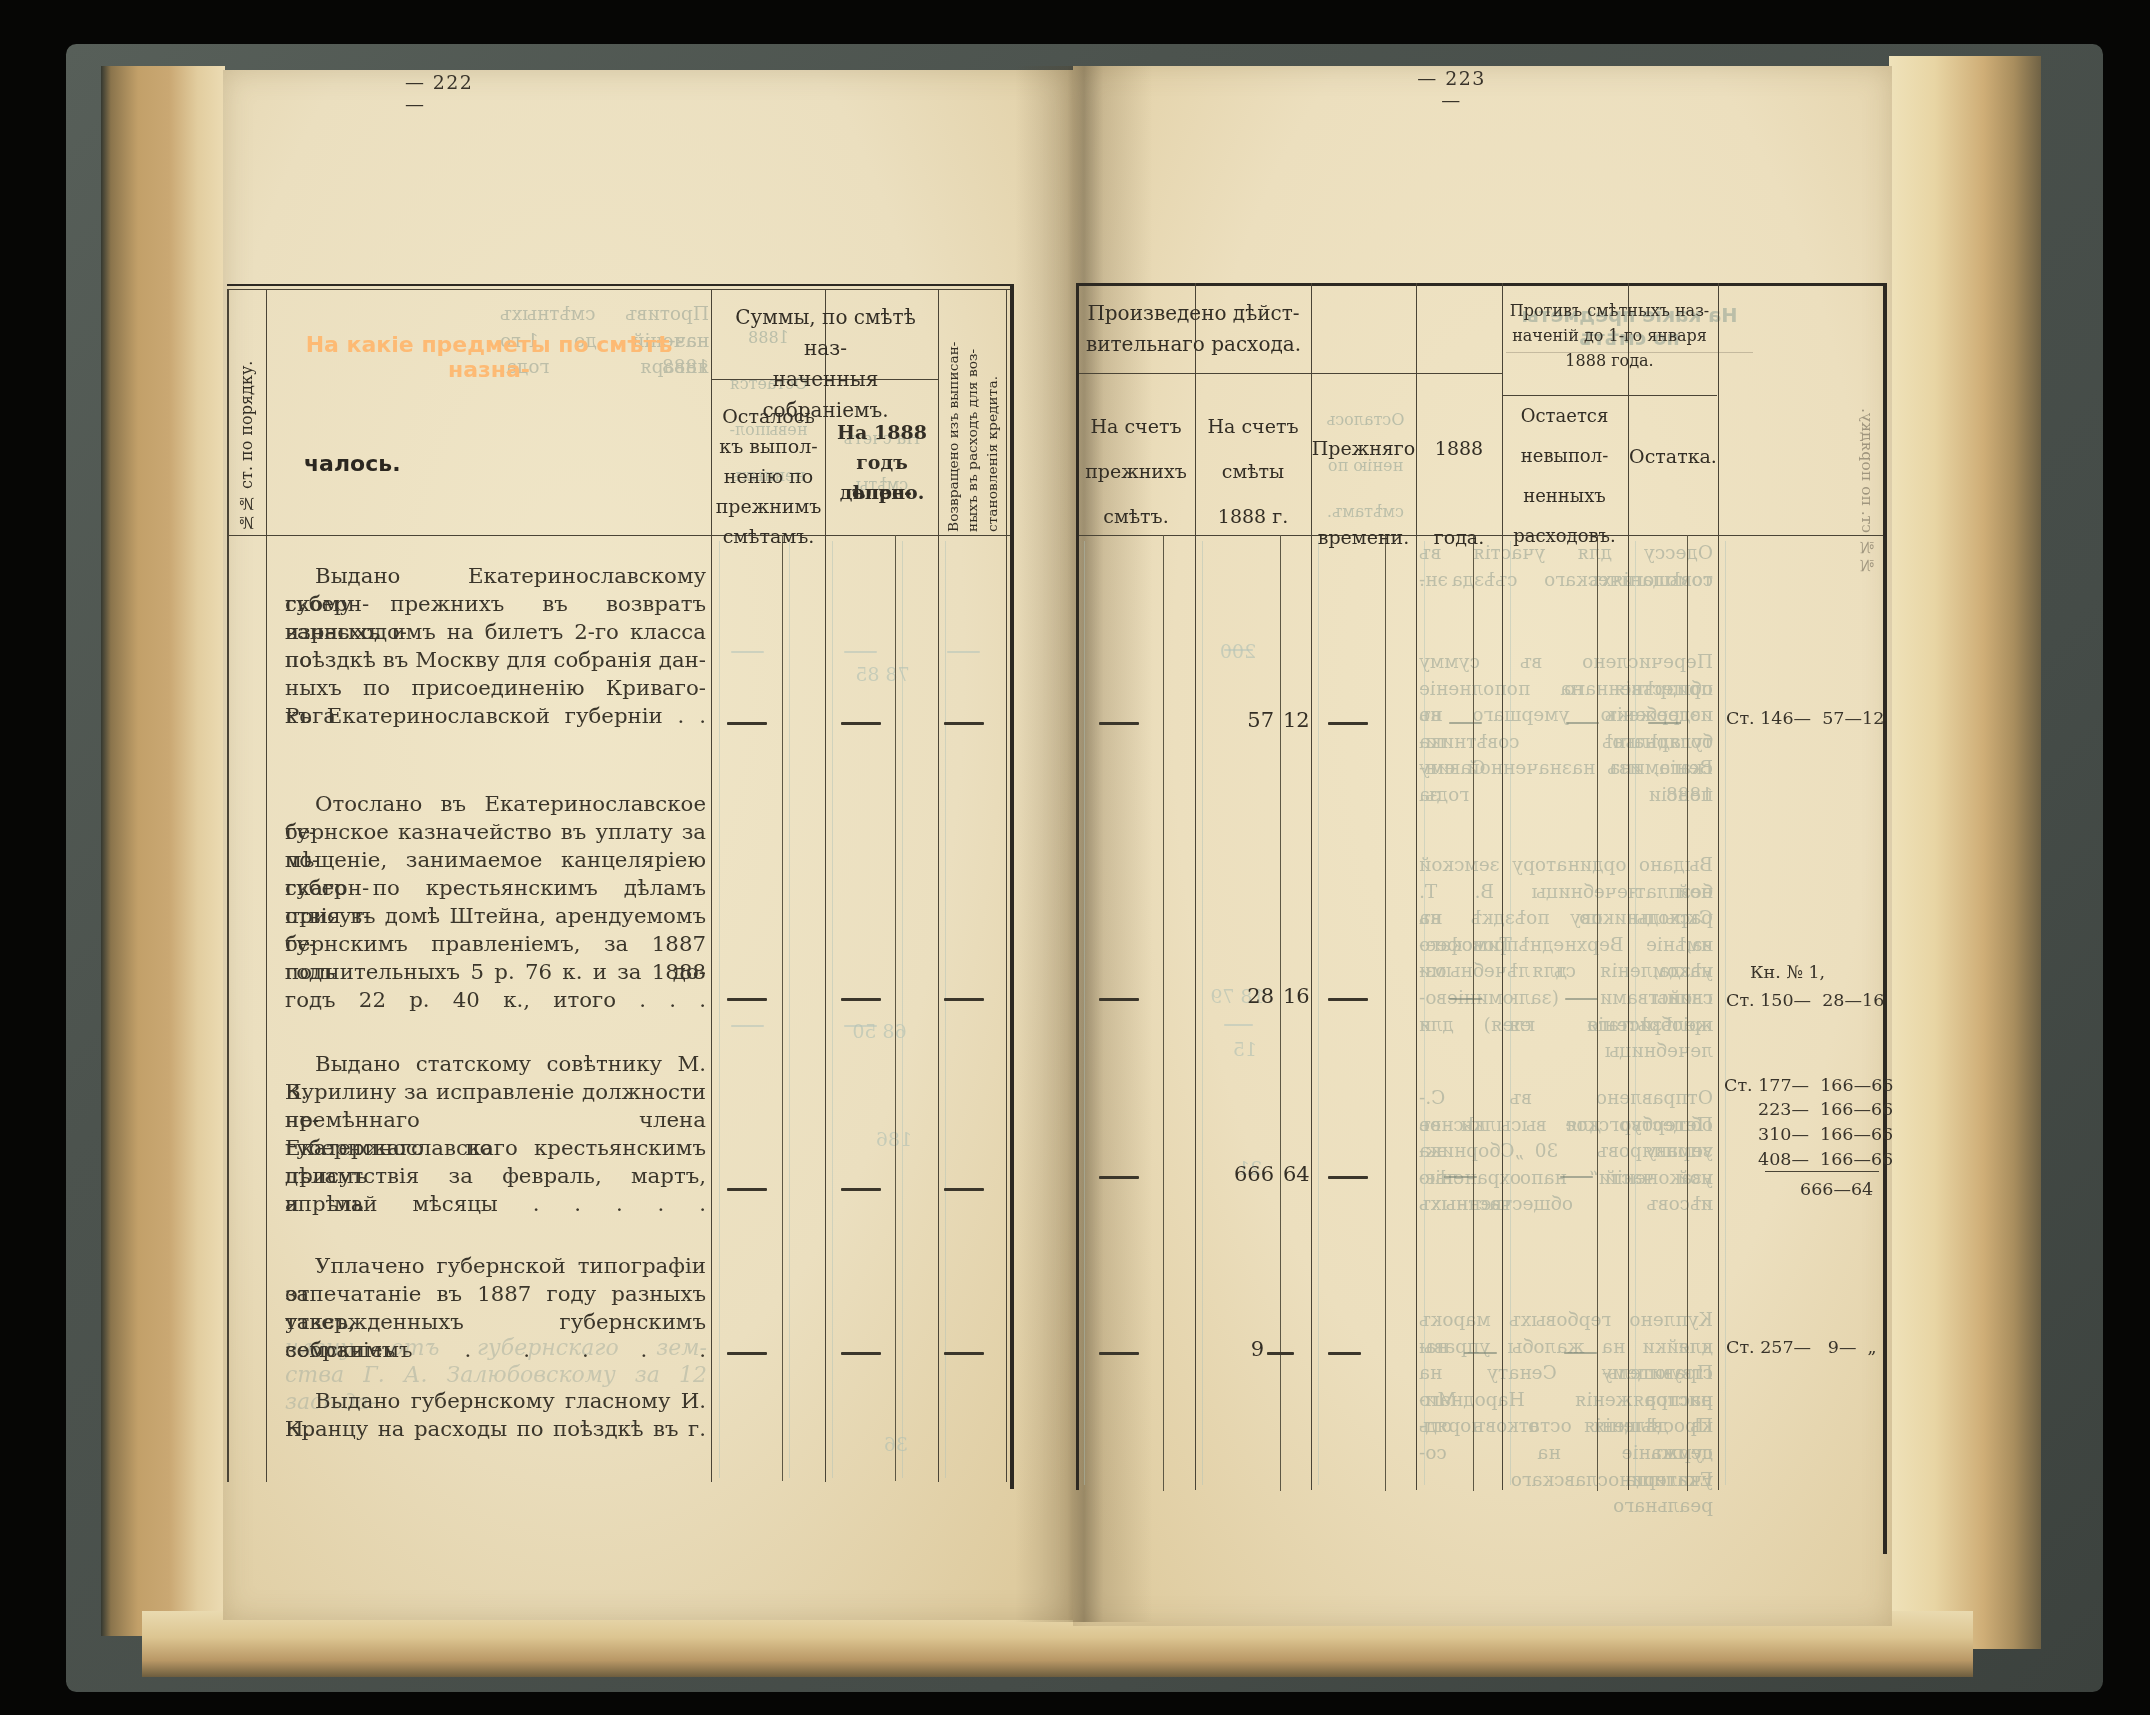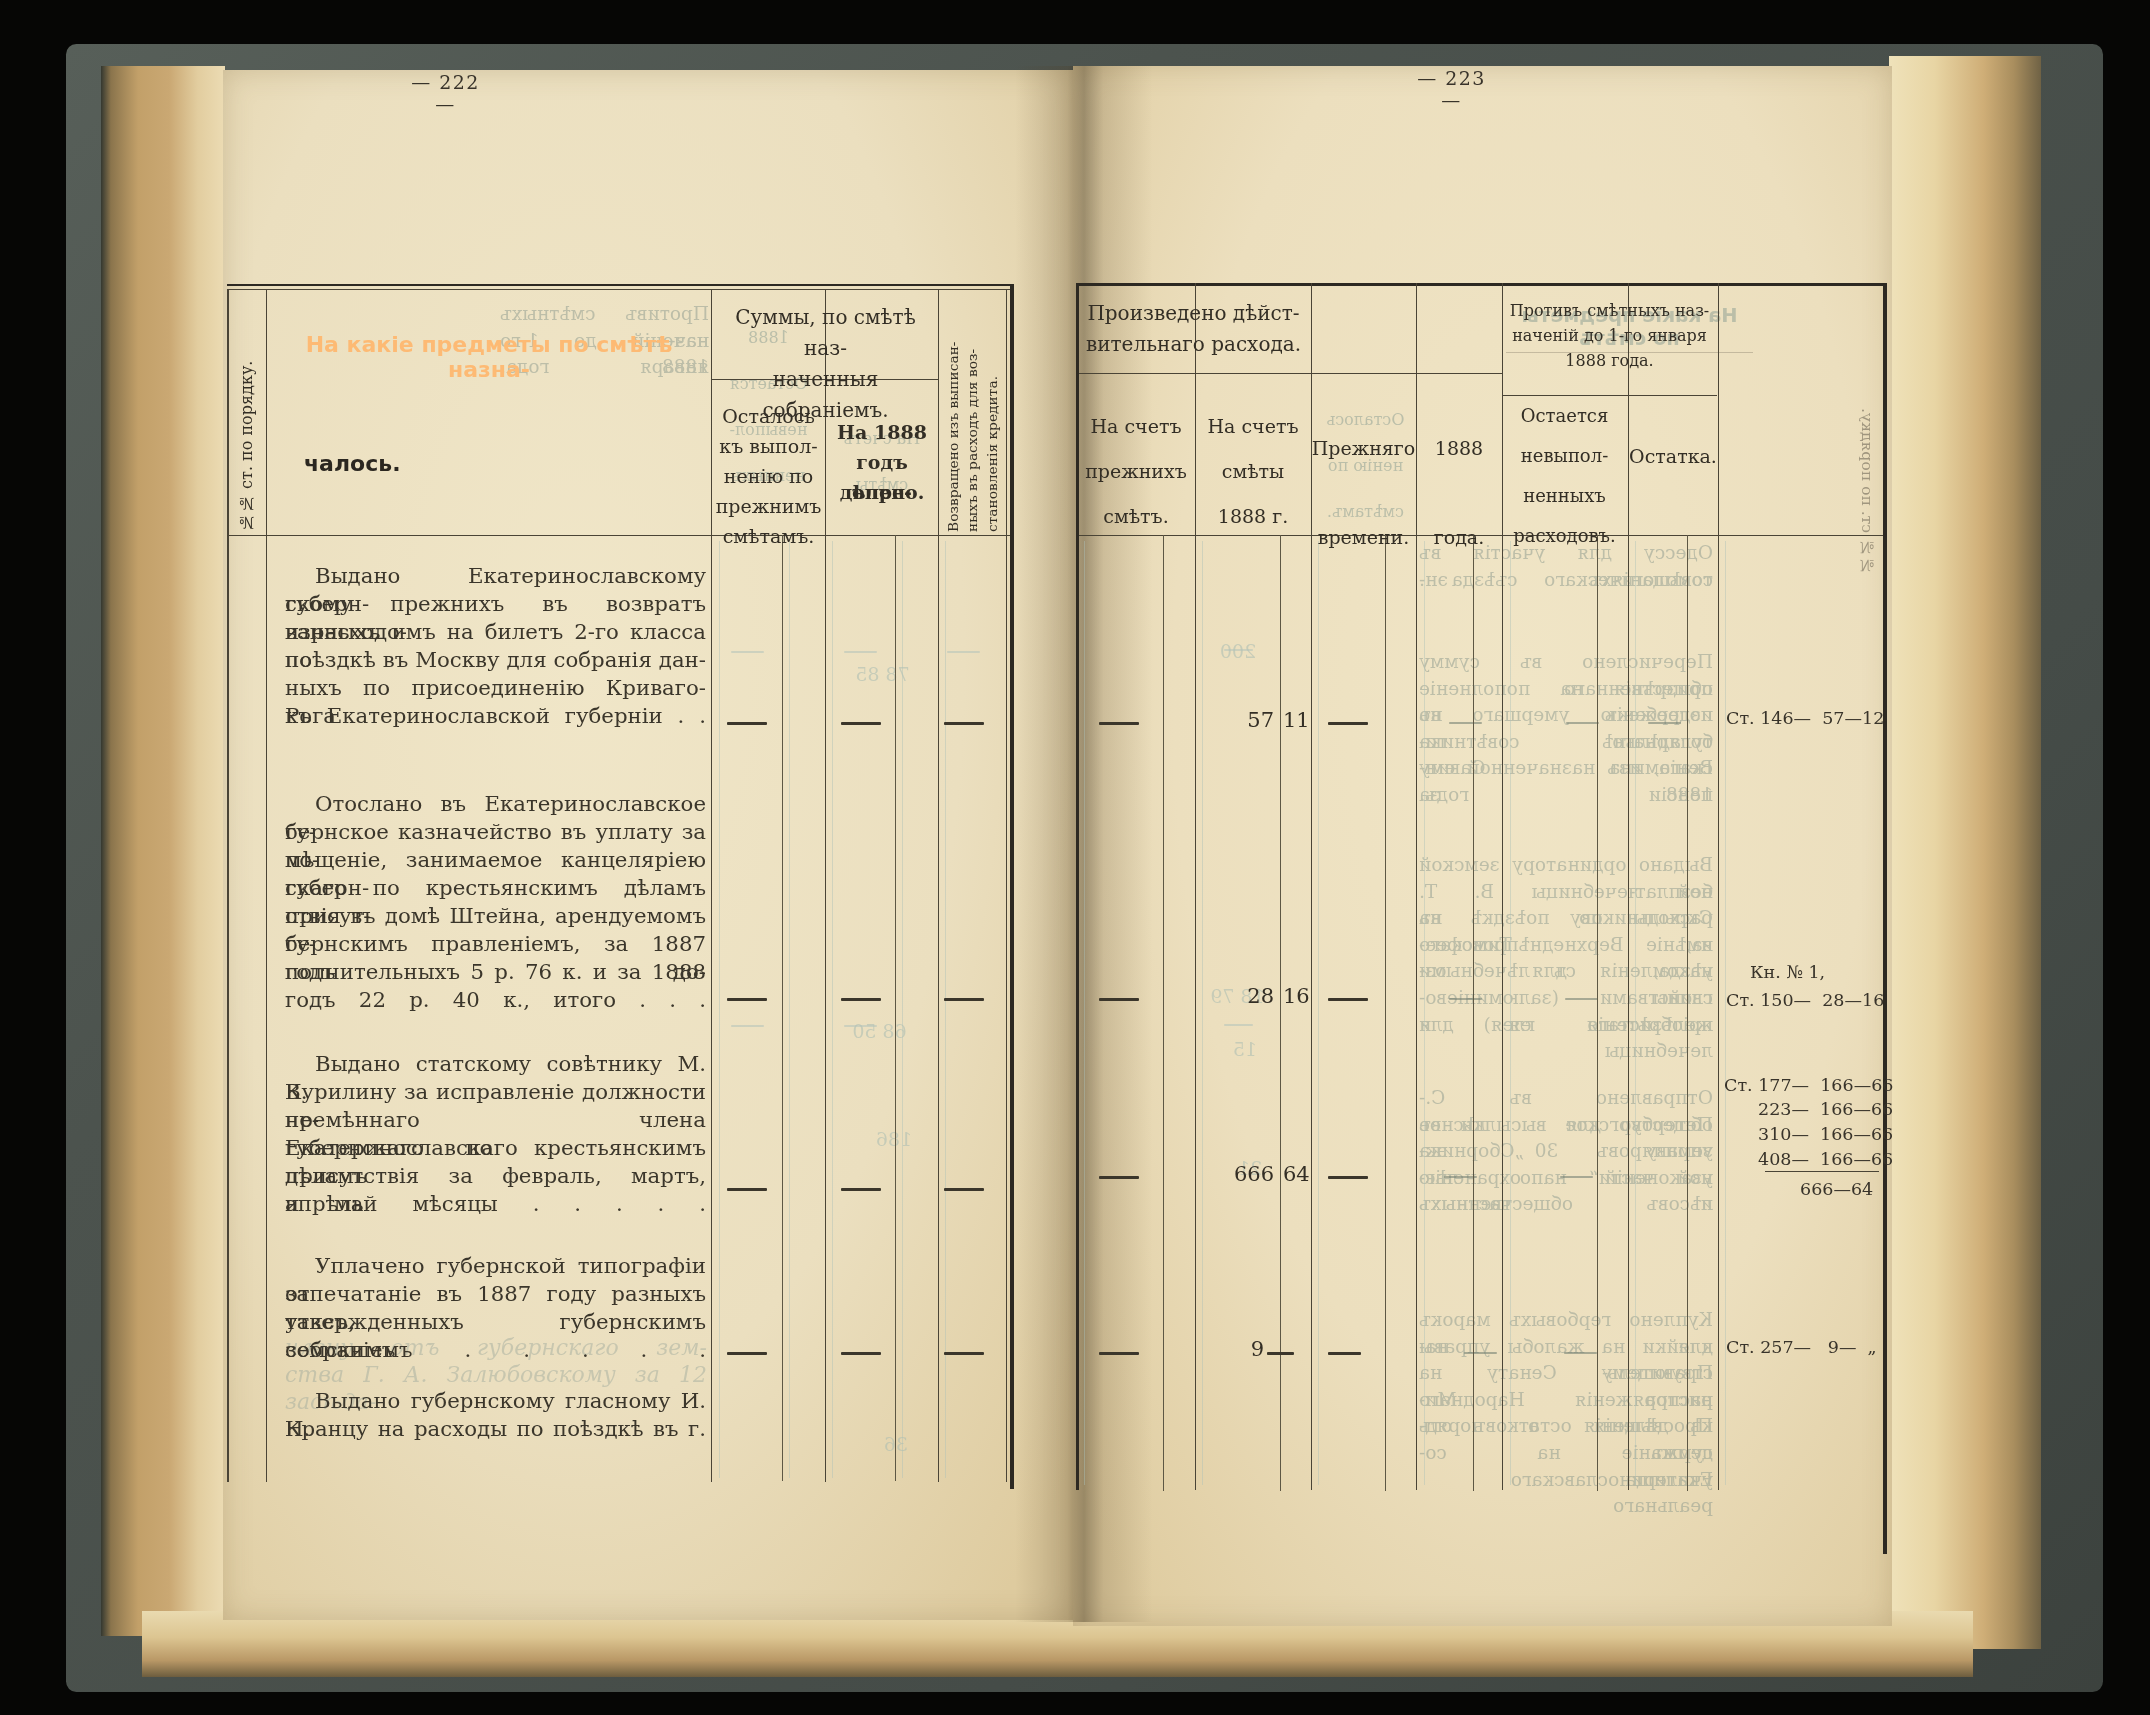--- a/index.html
+++ b/index.html
@@ -63,21 +63,21 @@
 
 <div id="stage">
   <div id="cover"></div>
   <div id="stack-left"></div>
   <div id="stack-right"></div>
   <div id="stack-bottom"></div>
   <div id="page-left"></div>
   <div id="page-right"></div>
   <div id="gutter"></div>
 
-  <div class="pagenum" style="left:405px;top:71px;width:81px;text-align:center;">— 222 —</div>
+  <div class="pagenum" style="left:405px;top:71px;width:81px;">— 222 —</div>
 
   <div class="bleed-block" style="left:500px;top:301px;width:209px;">
       <div class="bline">Противъ смѣтныхъ наз-</div>
       <div class="bline">наченій до 1-го января</div>
       <div class="bline">1888 года.</div>
     </div>
   <div class="bleed-txt" style="left:715px;top:315px;width:107px;font-size:16px;line-height:46px;">
       <div>1888</div>
       <div>Остается</div>
       <div>невыпол-</div>
@@ -330,21 +330,21 @@
       <div>невыпол-</div>
       <div>ненныхъ</div>
       <div>расходовъ.</div>
     </div>
   <div class="sub" style="left:1628px;top:441px;width:90px;font-size:18px;">
       <div>Остатка.</div>
     </div>
 
   <div class="dash" style="left:1099px;top:722px;width:40px;"></div>
   <div class="num r" style="left:1195px;top:708px;width:79px;">57</div>
-  <div class="num c" style="left:1283px;top:708px;width:25px;">11</div>
+  <div class="num c" style="left:1283px;top:708px;width:25px;">12</div>
   <div class="dash" style="left:1328px;top:722px;width:40px;"></div>
   <div class="note" style="left:1726px;top:708px;">Ст. 146—  57—12</div>
 
   <div class="dash" style="left:1099px;top:998px;width:40px;"></div>
   <div class="num r" style="left:1195px;top:984px;width:79px;">28</div>
   <div class="num c" style="left:1283px;top:984px;width:25px;">16</div>
   <div class="dash" style="left:1328px;top:998px;width:40px;"></div>
   <div class="note" style="left:1750px;top:962px;">Кн. № 1,</div>
   <div class="note" style="left:1726px;top:990px;">Ст. 150—  28—16</div>
 

